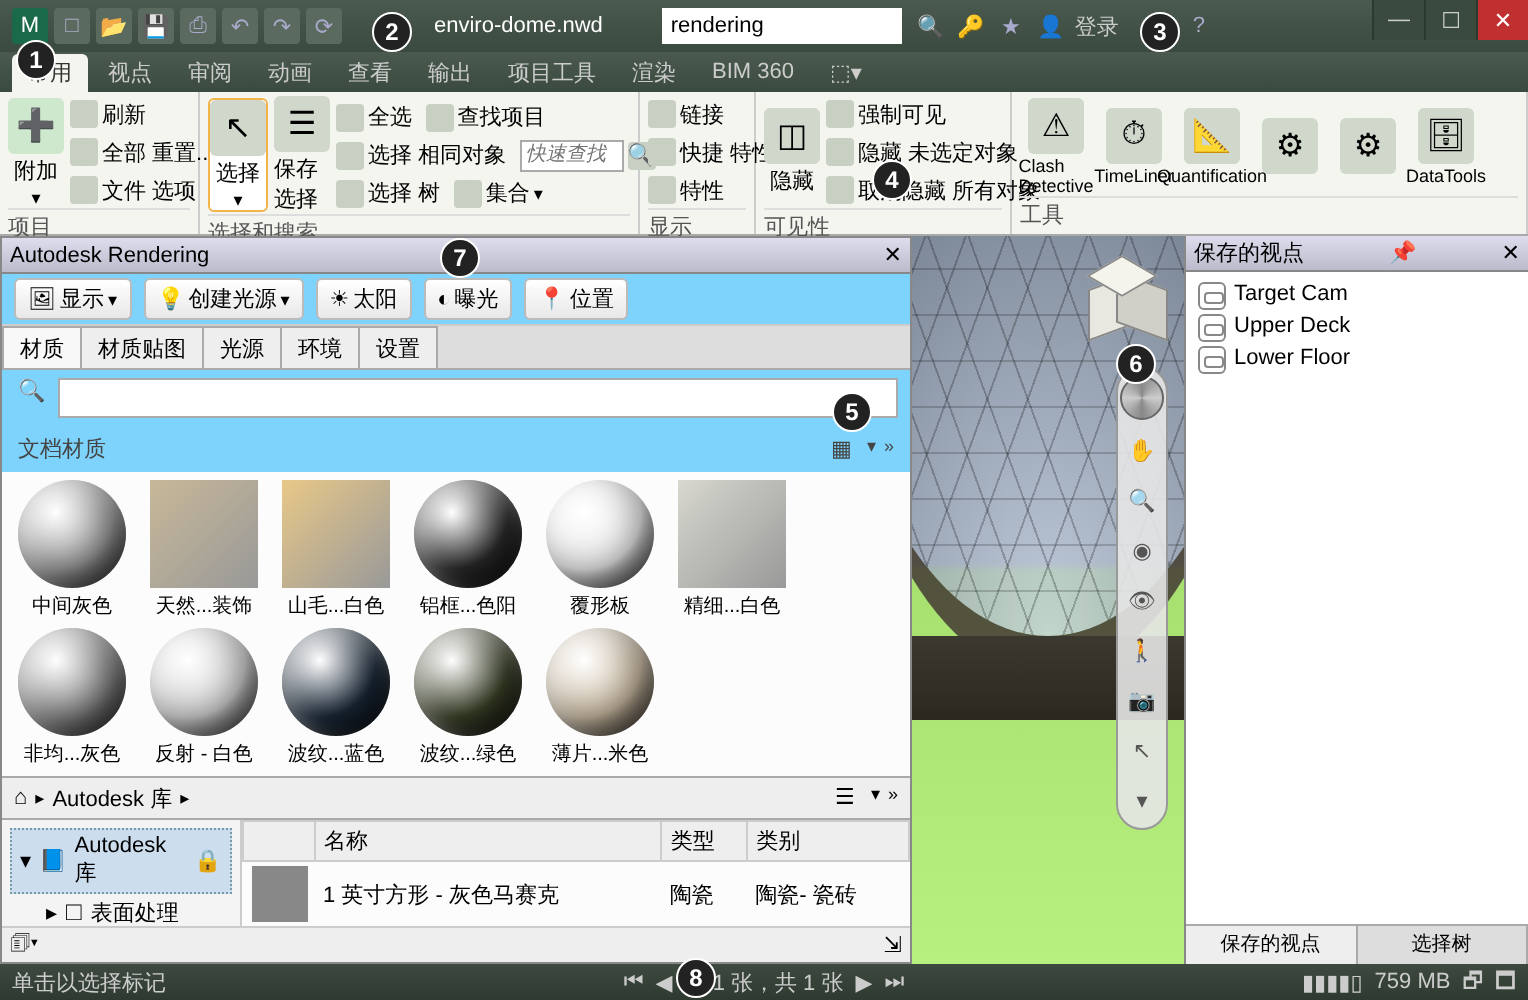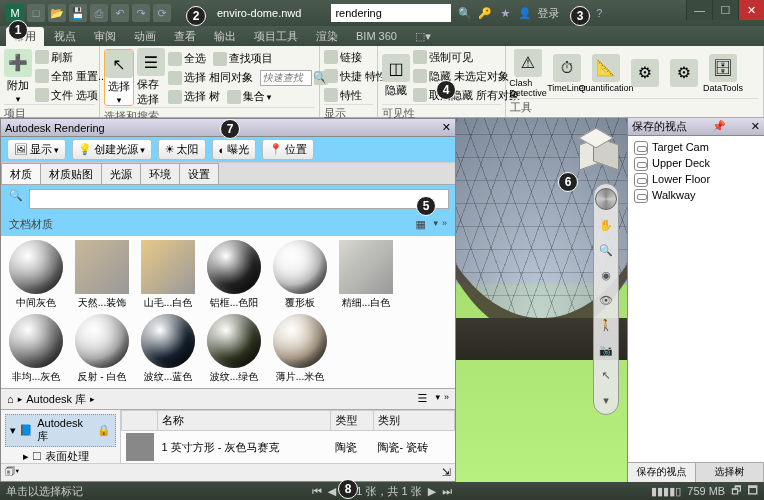--- a/index.html
+++ b/index.html
@@ -61,21 +61,21 @@
 .panel-foot{height:18px;background:#eee;border-top:1px solid #ccc;display:flex;align-items:center;padding:0 4px}
 .viewport{flex:1;position:relative;background:linear-gradient(#7a8ba0 0%,#9ab 45%,#a8e070 46%,#b8f080 100%);overflow:hidden}
 .dome{position:absolute;top:0px;left:-40px;right:-40px;height:220px;border-radius:50%/0 0 100% 100%;background:radial-gradient(ellipse at 50% 100%,rgba(200,210,225,.9),rgba(110,120,135,.9));border-bottom:20px solid #4a4438;opacity:.9}
 .dome::before{content:"";position:absolute;inset:0;background:repeating-linear-gradient(70deg,transparent 0 18px,rgba(0,0,0,.25) 18px 19px),repeating-linear-gradient(-70deg,transparent 0 18px,rgba(0,0,0,.25) 18px 19px),repeating-linear-gradient(0deg,transparent 0 22px,rgba(0,0,0,.2) 22px 23px);border-radius:inherit}
 .base{position:absolute;top:200px;left:0;right:0;height:42px;background:linear-gradient(#3b3830,#2b2820)}
 .cube3d{position:absolute;top:14px;right:8px;width:40px;height:40px}
 .cube3d .face{position:absolute;width:26px;height:26px;background:#e8e8e0;border:1px solid #888}
 .navbar{position:absolute;top:65px;right:8px;width:26px;background:rgba(230,230,230,.9);border:1px solid #999;border-radius:13px;padding:4px 0;display:flex;flex-direction:column;align-items:center;gap:5px}
 .nav-btn{width:20px;height:20px;display:flex;align-items:center;justify-content:center;color:#555;cursor:pointer}
 .wheel{width:22px;height:22px;border-radius:50%;background:conic-gradient(#888,#ccc,#888,#ccc,#888);border:1px solid #666}
-.panel-views{width:137px;background:#f0f0f0;border-left:1px solid #888;display:flex;flex-direction:column}
+.panel-views{width:172px;background:#f0f0f0;border-left:1px solid #888;display:flex;flex-direction:column}
 .views-body{flex:1;background:#fff;padding:4px}
 .vnode{display:flex;align-items:flex-start;gap:4px;padding:1px 2px}
 .vico{width:14px;height:14px;border:1px solid #888;border-radius:3px;position:relative}
 .vico::after{content:"";position:absolute;left:2px;top:4px;width:8px;height:4px;border:1px solid #888;border-radius:2px}
 .views-tabs{height:20px;display:flex;border-top:1px solid #aaa;background:#ddd}
 .vtab{flex:1;padding:2px;text-align:center;border-right:1px solid #aaa;font-size:10px;cursor:pointer}
 .vtab.active{background:#eee}
 .status{height:18px;background:linear-gradient(#3e4a40,#2e3a30);color:#ccc;display:flex;align-items:center;padding:0 6px;font-size:10px}
 .status .center{position:absolute;left:50%;transform:translateX(-50%);display:flex;align-items:center;gap:6px;color:#ccc}
 .status .right{margin-left:auto;display:flex;gap:6px;align-items:center}
@@ -436,24 +436,20 @@
           <span>Target Cam</span>
         </div>
         <div class="vnode">
           <span class="vico"></span>
           <span>Upper Deck</span>
         </div>
         <div class="vnode">
           <span class="vico"></span>
           <span>Lower Floor</span>
         </div>
-        <div class="vnode">
-          <span class="vico"></span>
-          <span>Walkway</span>
-        </div>
       </div>
     <div class="views-tabs">
       <div class="vtab active">保存的视点</div>
       <div class="vtab">选择树</div>
     </div>
   </div>
 </div>
 
 <div class="status">
   <span>单击以选择标记</span>

